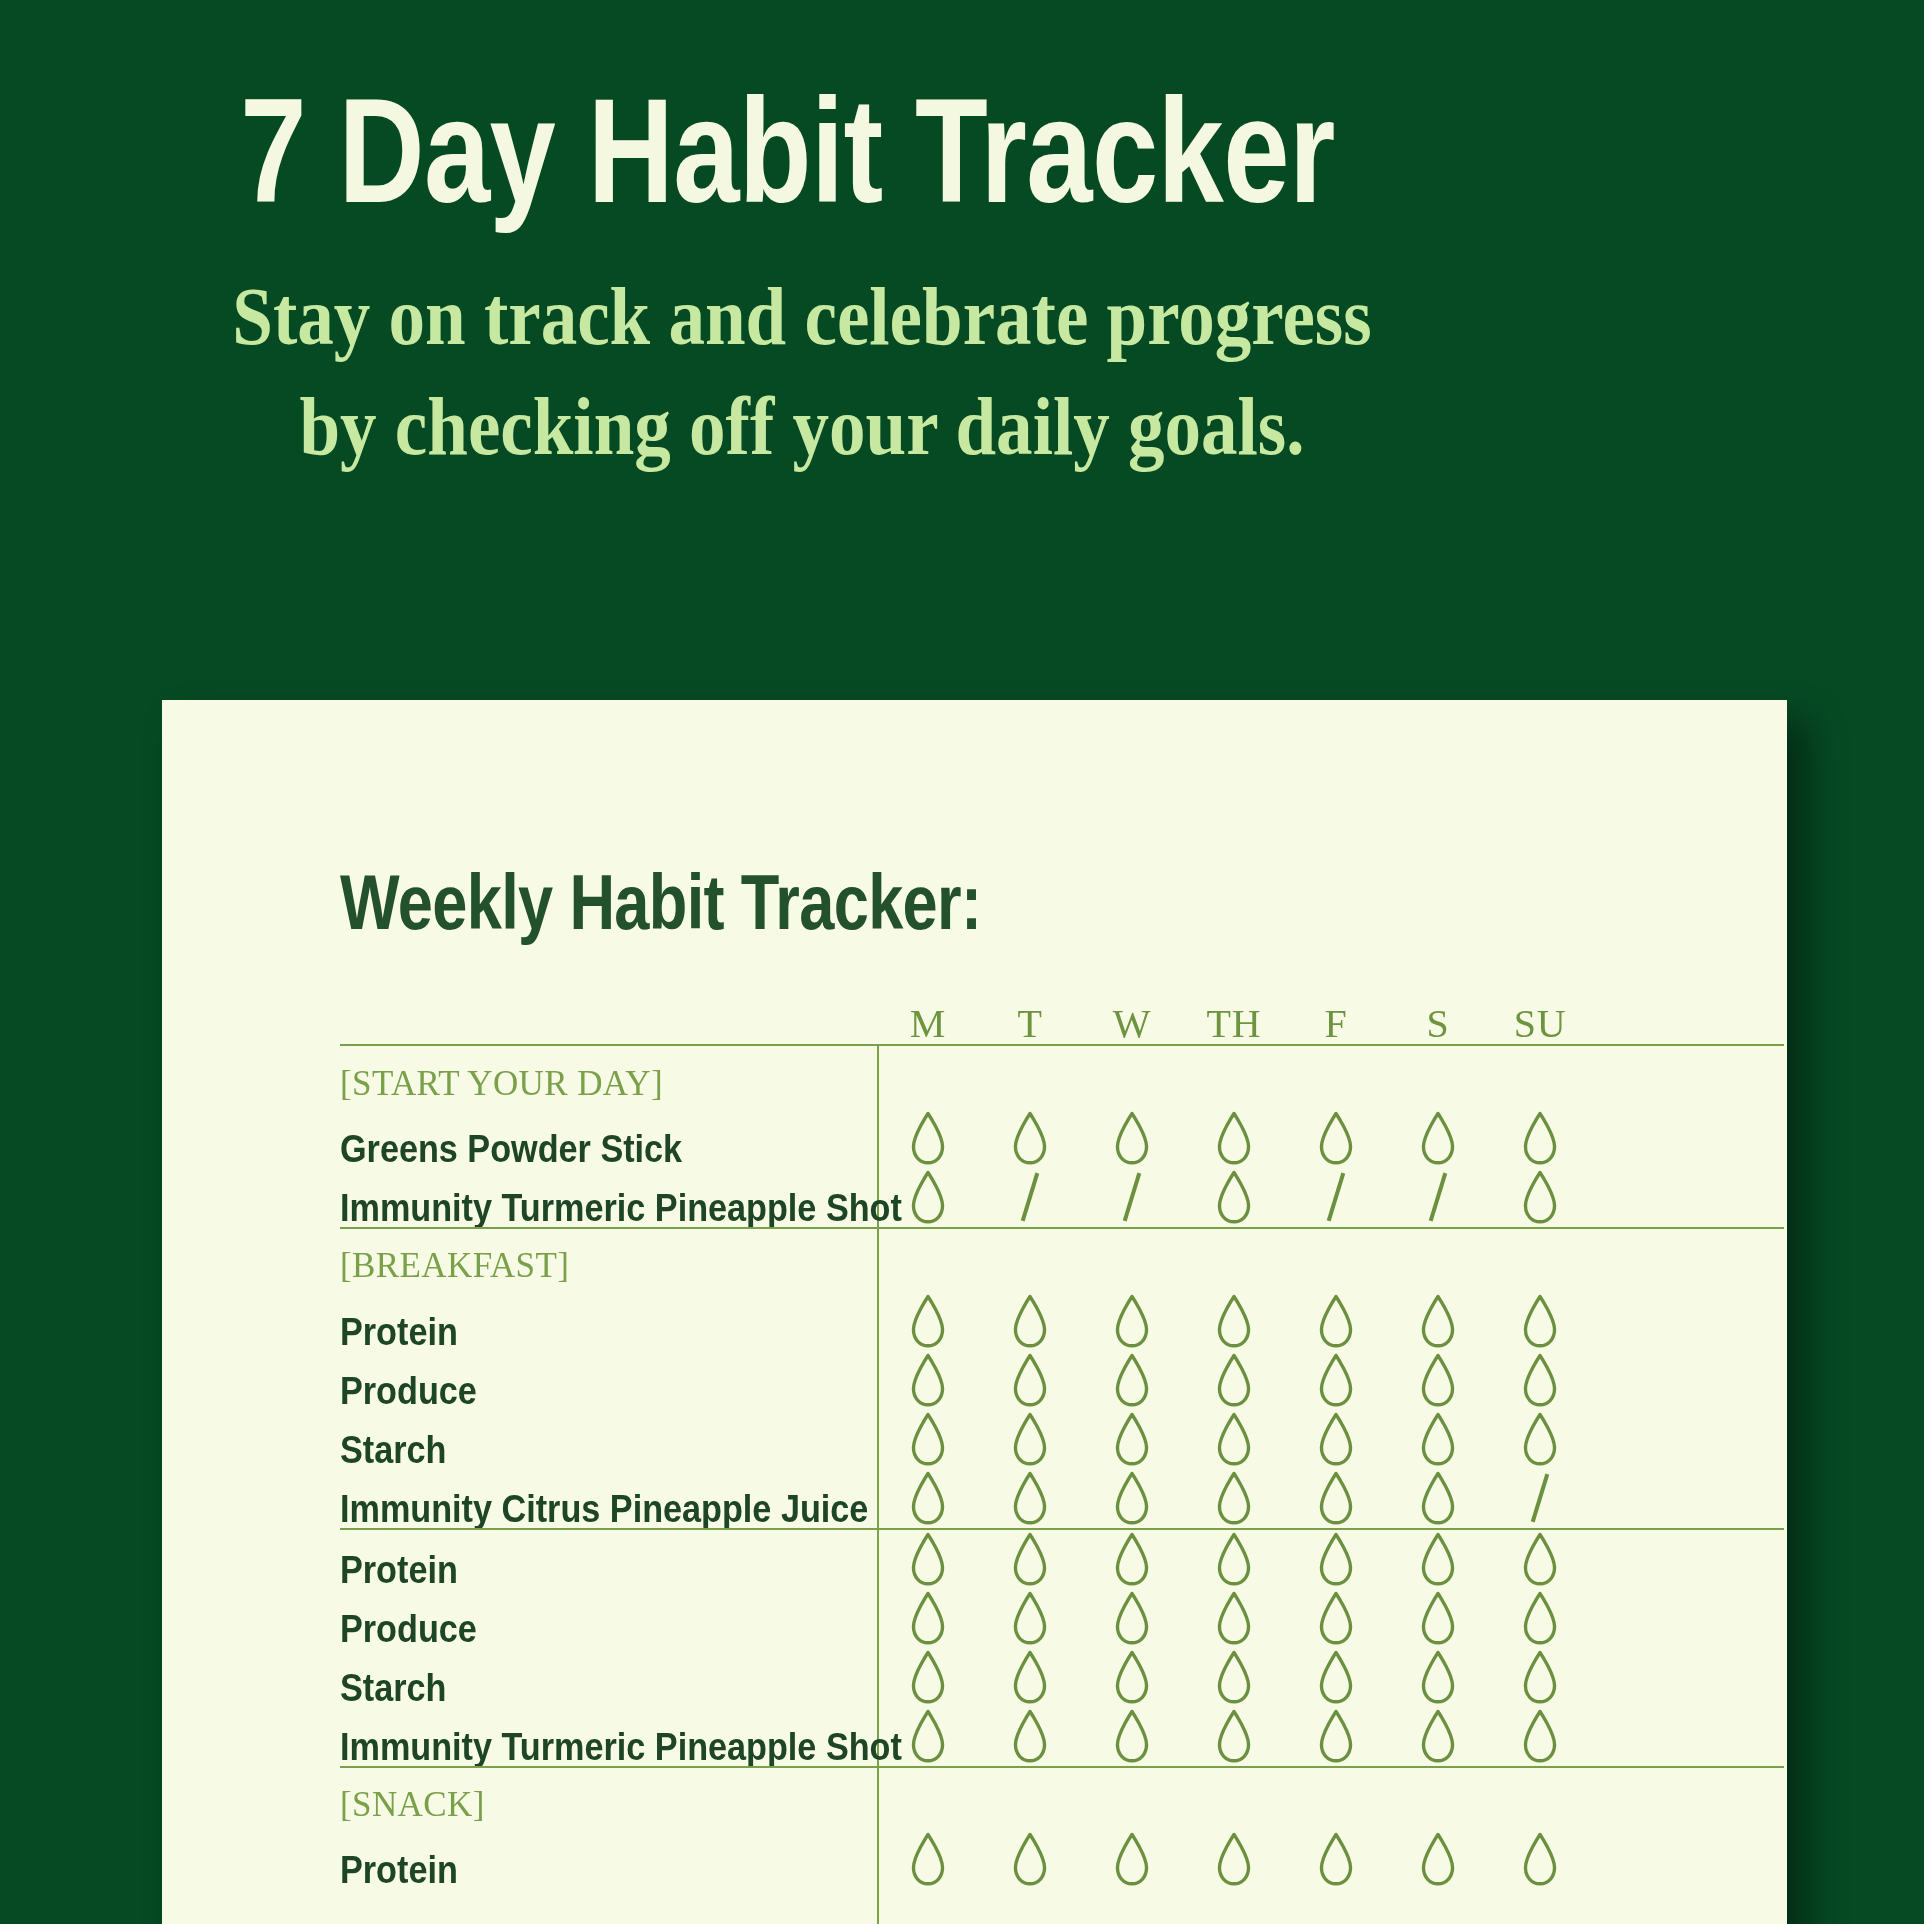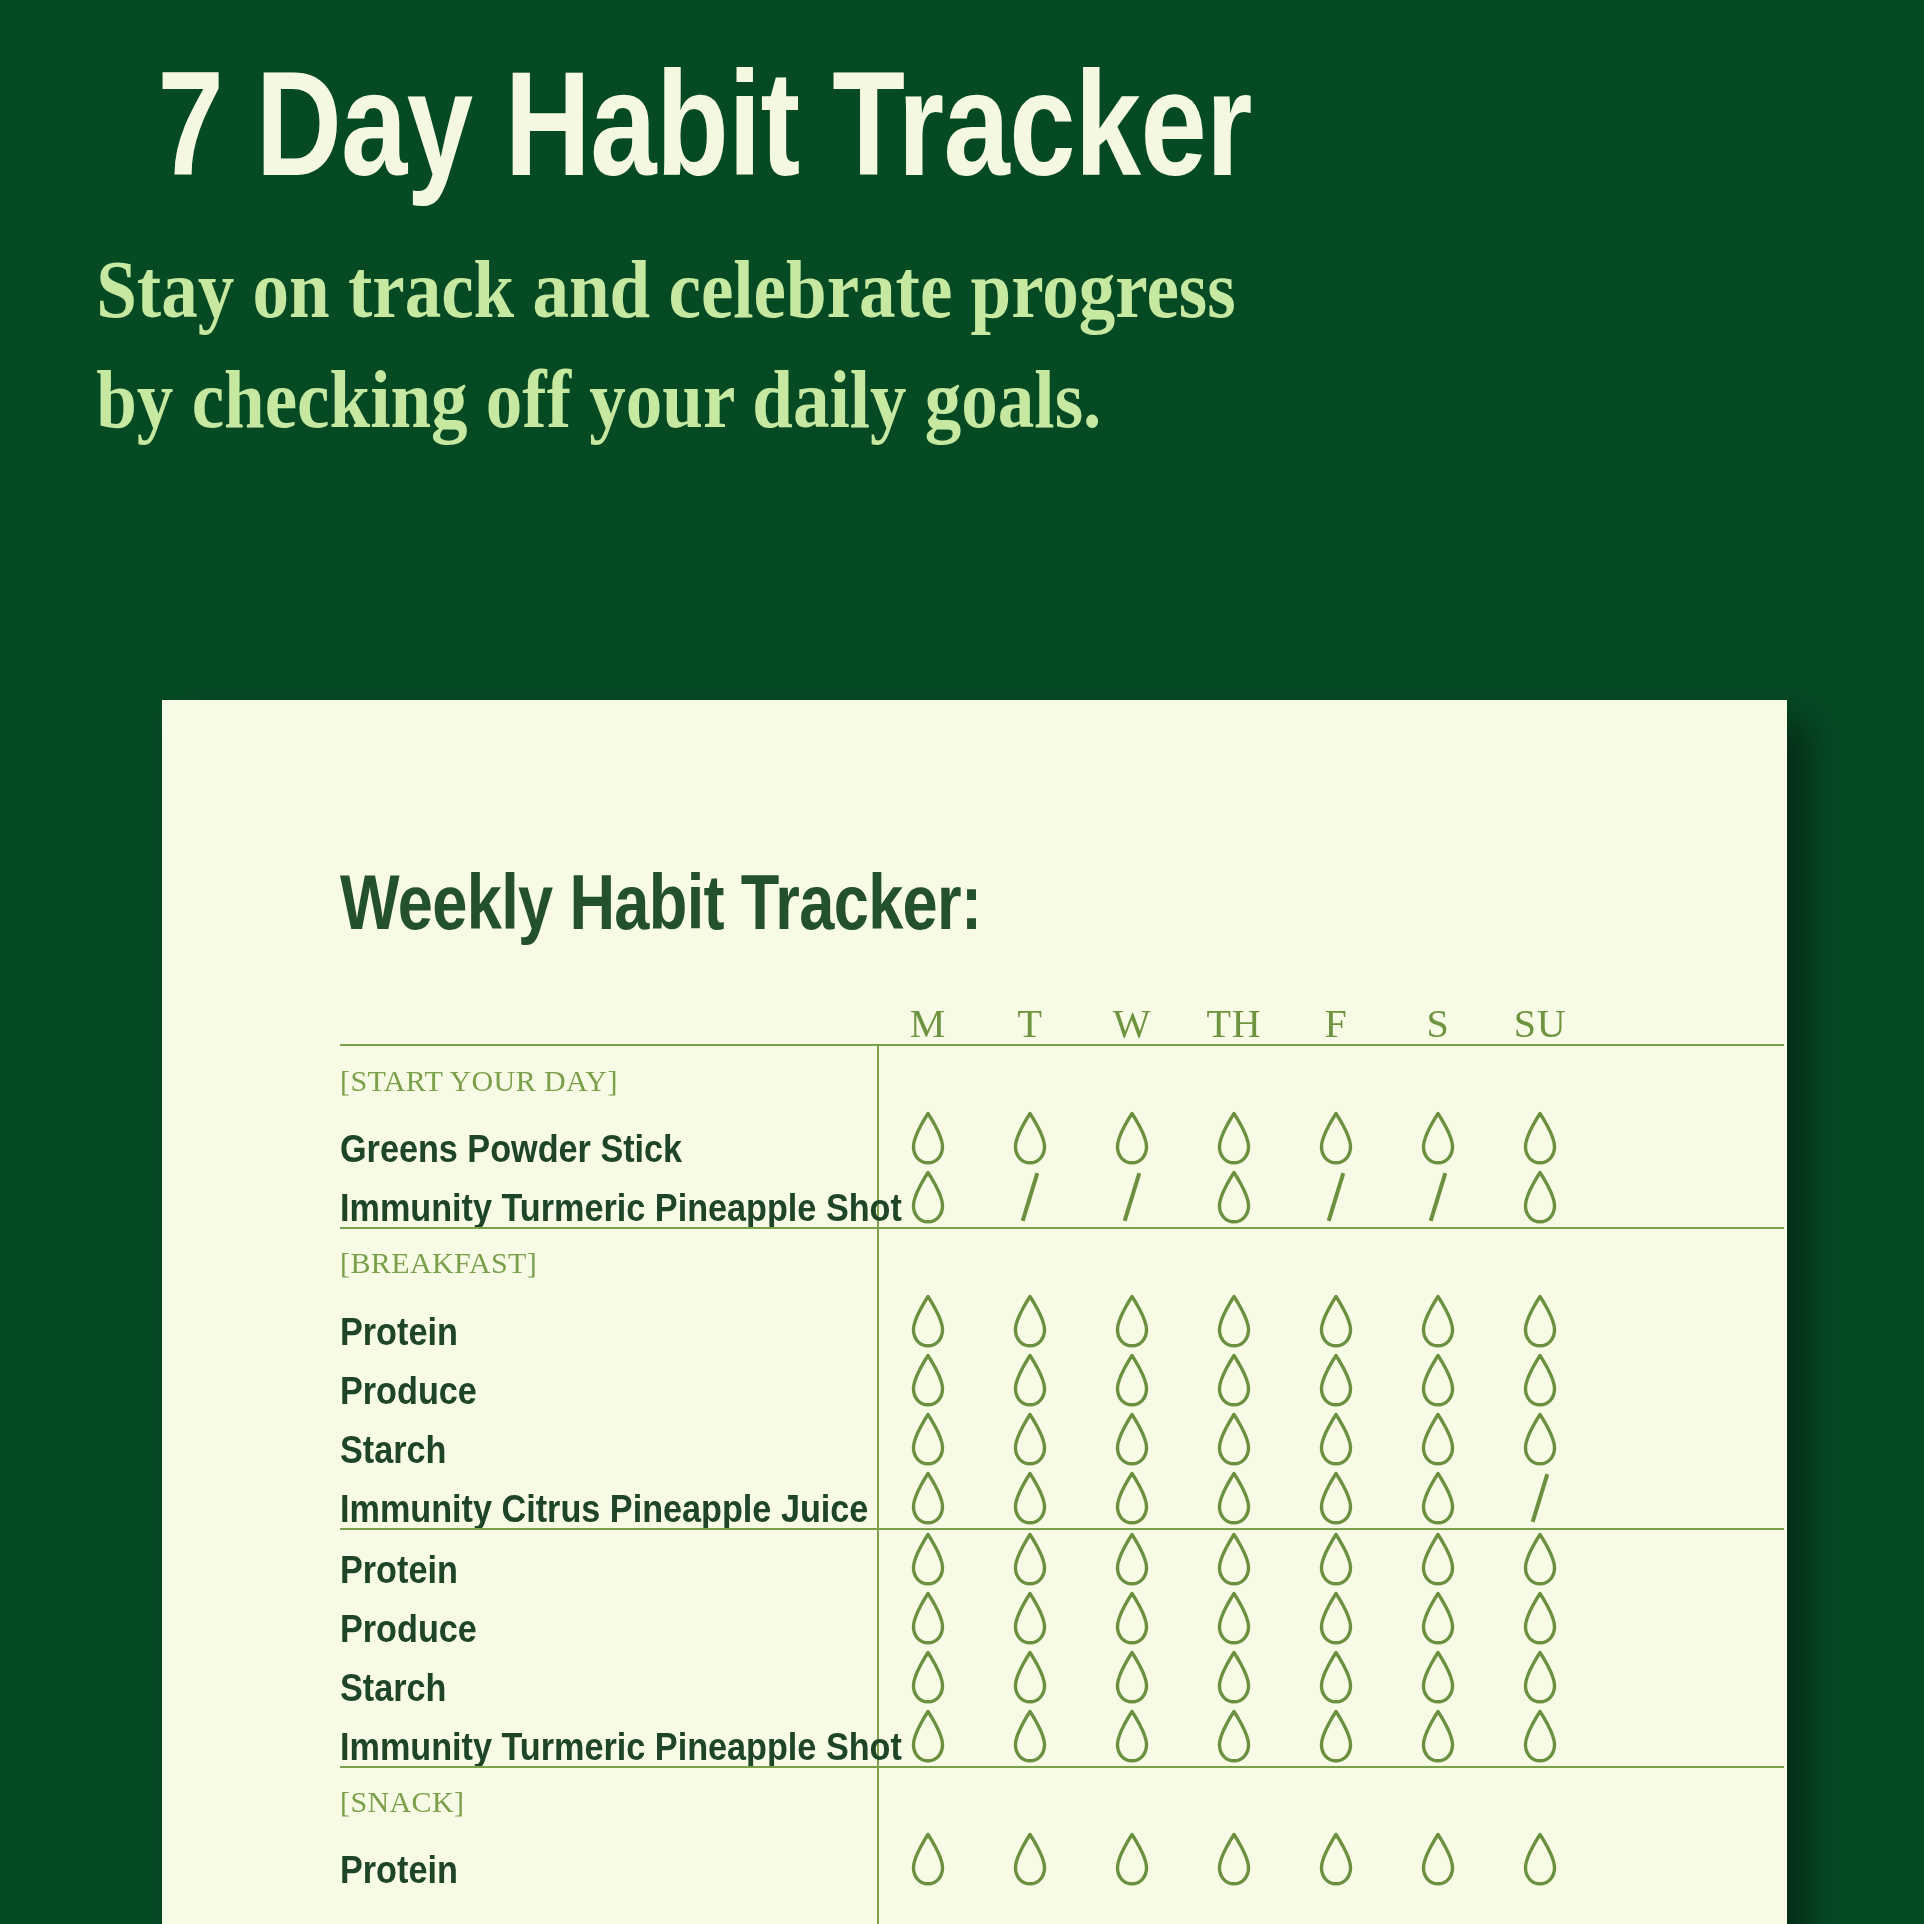--- a/index.html
+++ b/index.html
@@ -11,22 +11,22 @@
     height: 1925px;
     overflow: hidden;
     background: #064a24;
     font-family: "Liberation Sans", sans-serif;
     position: relative;
   }
 
   
   .header {
     width: 1575px;
-    padding-top: 49px;
-    text-align: left;
+    padding-top: 76px;
+    text-align: center;
   }
   .poster-title {
     color: #f4f8e1;
     font-family: "Liberation Sans Narrow", "Liberation Sans", sans-serif;
     font-weight: 700;
     font-size: 149px;
     line-height: 1.0;
     letter-spacing: -0.8px;
     transform: scaleX(0.80);
     transform-origin: center top;
@@ -113,21 +113,21 @@
 
   .section {
     border-top: 2.4px solid #7ba04b;
     position: relative;
   }
 
   .section-head {
     color: #7aa04a;
     font-family: "Liberation Serif", "DejaVu Serif", serif;
     font-weight: 400;
-    font-size: 30px;
+    font-size: 35px;
     letter-spacing: 0.4px;
     padding: 17.6px 0 3.2px 0;
     height: 42px;
     box-sizing: content-box;
   }
 
   .habit-row {
     display: flex;
     align-items: flex-end;
     height: 59px;

